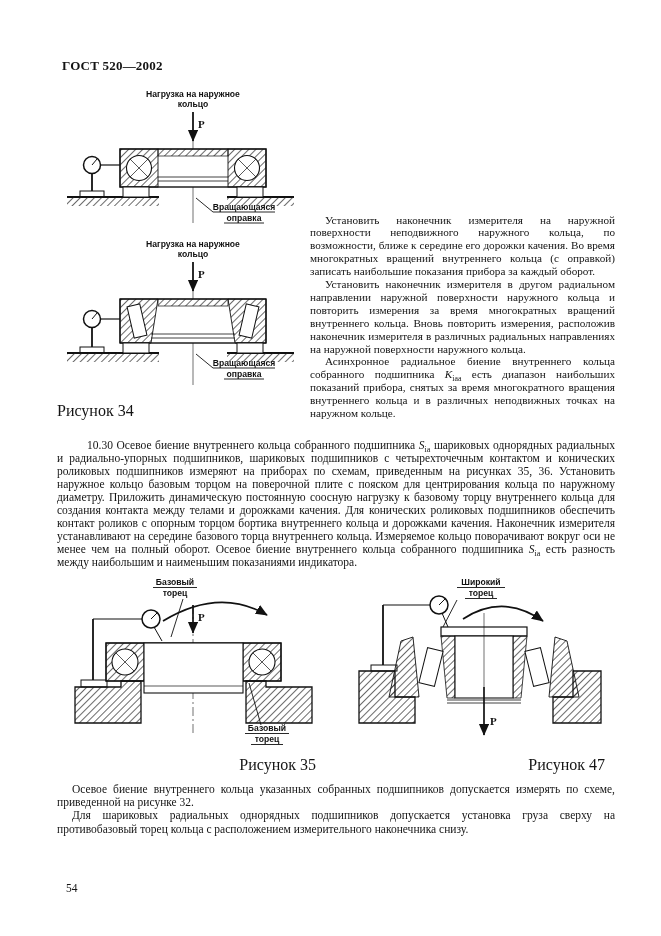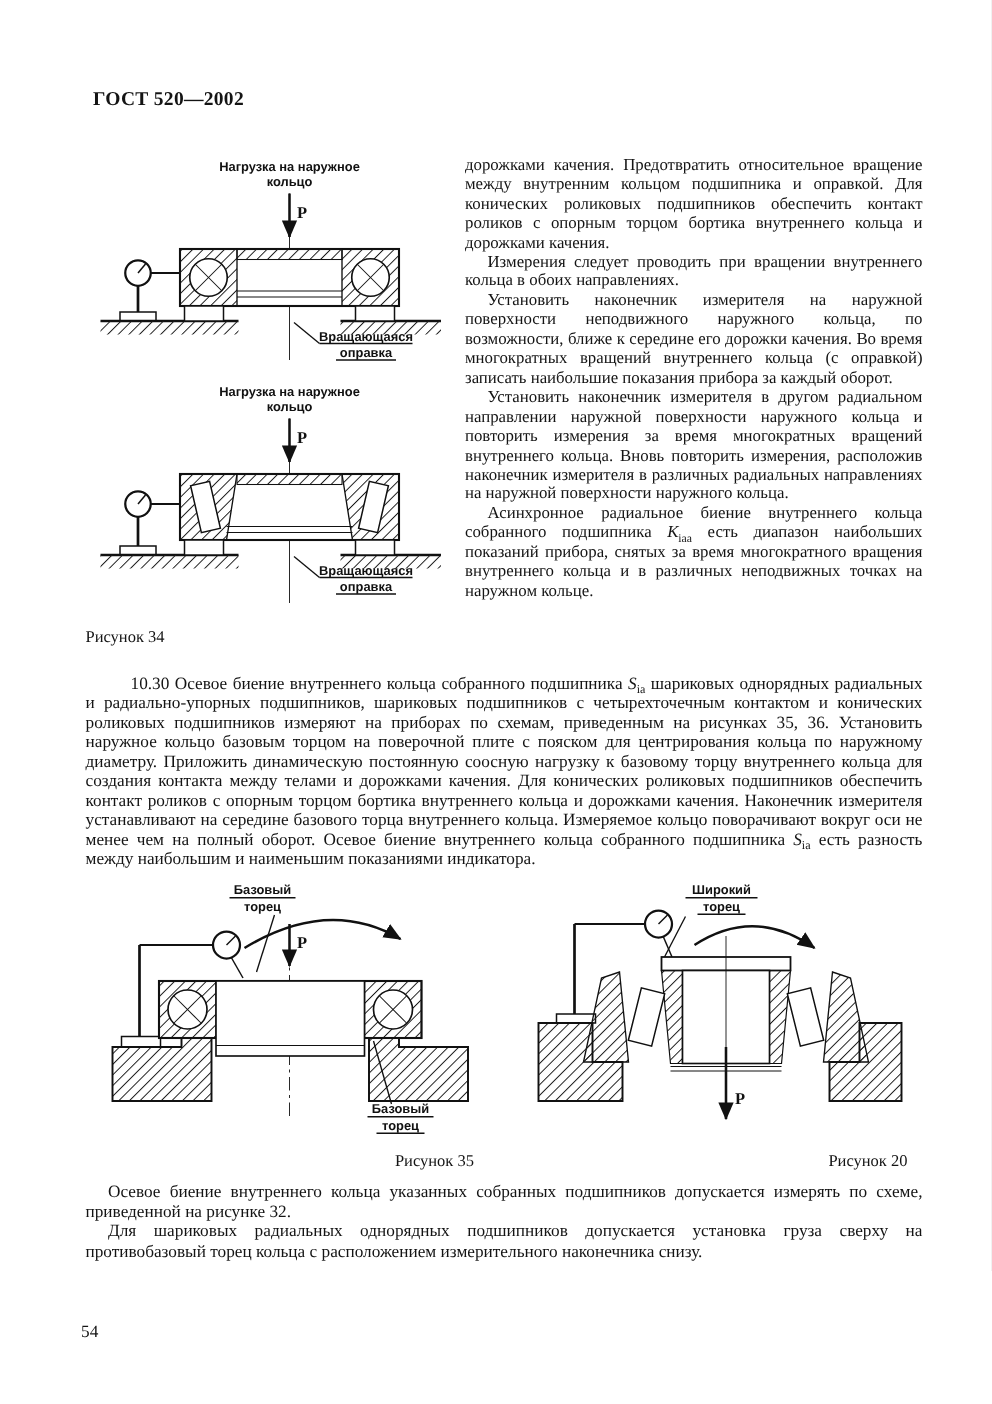--- a/index.html
+++ b/index.html
@@ -2,39 +2,39 @@
 <html lang="ru"><head>
 <meta charset="utf-8">
 <style>
   html,body { margin:0; padding:0; background:#e8e8e8; }
   .page {
     width:661px; height:936px; background:#ffffff; position:relative;
     box-sizing:border-box; padding:58px 46px 0 57px;
     font-family:"Liberation Serif", serif; color:#141414; overflow:hidden;
   }
   .doc-header { font-weight:bold; font-size:13px; letter-spacing:.2px; margin-left:5px; }
-  .top-section { display:flex; margin-top:30px; }
+  .top-section { display:flex; margin-top:13px;align-items:flex-end; }
   .figure-column { flex:0 0 247px; width:247px; }
   .figure-column svg { display:block; margin:0 auto; }
   .right-column {
     margin-left:6px; width:305px; font-size:11.2px; line-height:12.9px;
     text-align:justify;
   }
   .right-column p { margin:0; }
   p.indent { text-indent:15px; }
   .fullwidth {
     font-size:11.5px; line-height:13px; text-align:justify;
     margin-top:19px; text-indent:30px;
   }
   .figures-row { display:flex; justify-content:space-between; margin-top:6px; padding:0 10px 0 14px; }
   .figure-block { text-align:right; }
-  .figure-caption { font-size:11px; margin-top:5px; }
+  .figure-caption { font-size:16px; margin-top:5px; }
   .bottom-text { margin-top:9px; font-size:11.5px; line-height:13.2px; text-align:justify; }
   .bottom-text p { margin:0; }
-  .page-number { position:absolute; left:54px; bottom:42px; font-size:11.5px; }
+  .page-number { position:absolute; left:66px; bottom:42px; font-size:11.5px; }
   sub { font-size:0.7em; line-height:0; }
   .seg-i { font-style:italic; }
   
   .flabel { font:bold 8.6px "Liberation Sans", sans-serif; fill:#111; }
   .fp { font:bold 11px "Liberation Serif", serif; fill:#111; }
   svg line, svg path, svg rect, svg circle, svg polygon, svg polyline { shape-rendering:geometricPrecision; }
 </style>
 </head>
 <body>
 
@@ -147,22 +147,20 @@
           <text class="flabel" text-anchor="middle" x="181" y="129">Вращающаяся</text>
           <text class="flabel" text-anchor="middle" x="181" y="140">оправка</text>
           <line x1="161" y1="142" x2="201" y2="142" stroke="#111" stroke-width="0.9"></line>
         </g>
       </svg>
 
       <div class="figure-caption">Рисунок 34</div>
     </div>
 
     <div class="right-column">
-      <p>дорожками качения. Предотвратить относительное вращение между внутренним кольцом подшипника и оправкой. Для конических роликовых подшипников обеспечить контакт роликов с опорным торцом бортика внутреннего кольца и дорожками качения.</p>
-      <p class="indent">Измерения следует проводить при вращении внутреннего кольца в обоих направлениях.</p>
       <p class="indent">Установить наконечник измерителя на наружной поверхности неподвижного наружного кольца, по возможности, ближе к середине его дорожки качения. Во время многократных вращений внутреннего кольца (с оправкой) записать наибольшие показания прибора за каждый оборот.</p>
       <p class="indent">Установить наконечник измерителя в другом радиальном направлении наружной поверхности наружного кольца и повторить измерения за время многократных вращений внутреннего кольца. Вновь повторить измерения, расположив наконечник измерителя в различных радиальных направлениях на наружной поверхности наружного кольца.</p>
       <p class="indent"><span>Асинхронное радиальное биение внутреннего кольца собранного подшипника </span><span class="seg-i">K</span><sub>iaa</sub><span> есть диапазон наибольших показаний прибора, снятых за время многократного вращения внутреннего кольца и в различных неподвижных точках на наружном кольце.</span></p>
     </div>
   </div>
 
   <div class="fullwidth"><span>10.30  Осевое биение внутреннего кольца собранного подшипника </span><span class="seg-i">S</span><sub>ia</sub><span> шариковых однорядных радиальных и радиально-упорных подшипников, шариковых подшипников с четырехточечным контактом и конических роликовых подшипников измеряют на приборах по схемам, приведенным на рисунках 35, 36. Установить наружное кольцо базовым торцом на поверочной плите с пояском для центрирования кольца по наружному диаметру. Приложить динамическую постоянную соосную нагрузку к базовому торцу внутреннего кольца для создания контакта между телами и дорожками качения. Для конических роликовых подшипников обеспечить контакт роликов с опорным торцом бортика внутреннего кольца и дорожками качения. Наконечник измерителя устанавливают на середине базового торца внутреннего кольца. Измеряемое кольцо поворачивают вокруг оси не менее чем на полный оборот. Осевое биение внутреннего кольца собранного подшипника </span><span class="seg-i">S</span><sub>ia</sub><span> есть разность между наибольшим и наименьшим показаниями индикатора.</span></div>
 
   <div class="figures-row">
 
@@ -265,21 +263,21 @@
         <g>
           <path d="M4,96 H40 V122 H60 V148 H4 Z" fill="url(#h36)" stroke="#111" stroke-width="1.3"></path>
           <path d="M246,96 H218 V122 H198 V148 H246 Z" fill="url(#h36)" stroke="#111" stroke-width="1.3"></path>
         </g>
         <line x1="129" y1="38" x2="129" y2="112" stroke="#111" stroke-width="0.6"></line>
         <g>
           <line x1="129" y1="112" x2="129" y2="160" stroke="#111" stroke-width="1.7" marker-end="url(#ar36)"></line>
           <text class="fp" x="135" y="150">P</text>
         </g>
       </svg>
-      <div class="figure-caption">Рисунок 20</div>
+      <div class="figure-caption">Рисунок 47</div>
     </div>
   </div>
 
   <div class="bottom-text">
     <p class="indent">Осевое биение внутреннего кольца указанных собранных подшипников допускается измерять по схеме, приведенной на рисунке 32.</p>
     <p class="indent">Для шариковых радиальных однорядных подшипников допускается установка груза сверху на противобазовый торец кольца с расположением измерительного наконечника снизу.</p>
   </div>
 
   <div class="page-number">54</div>
 </div>

